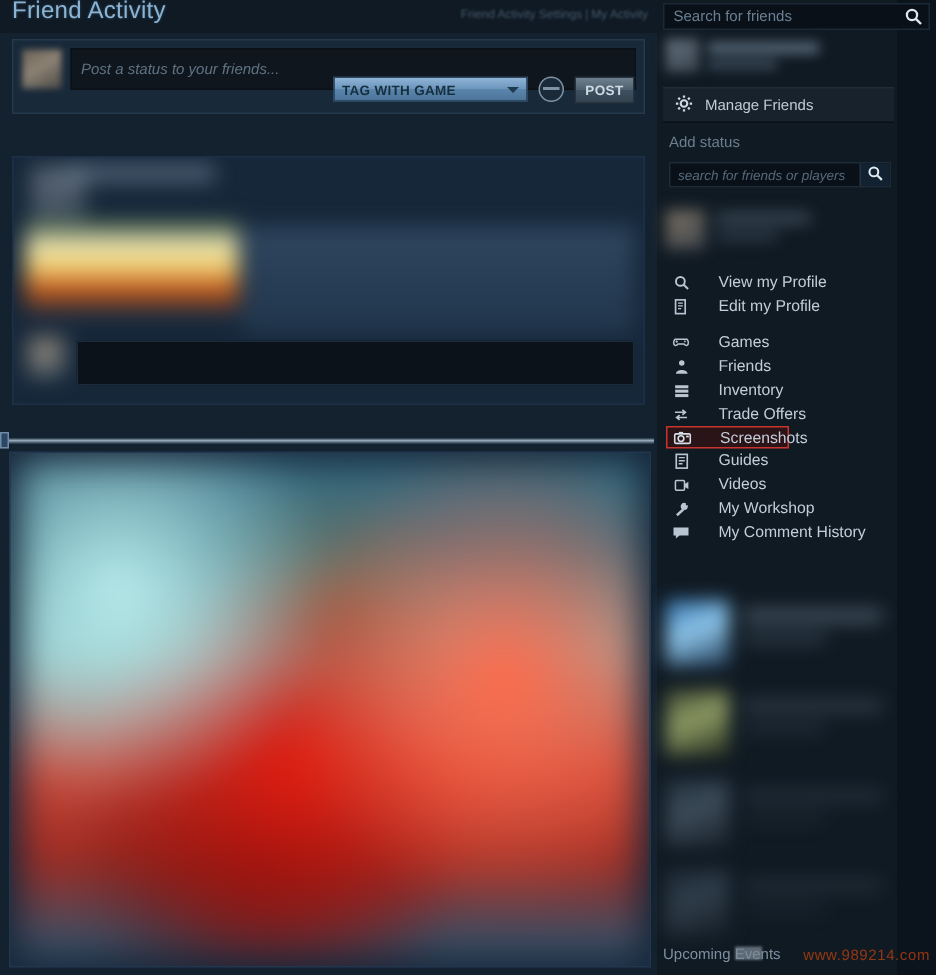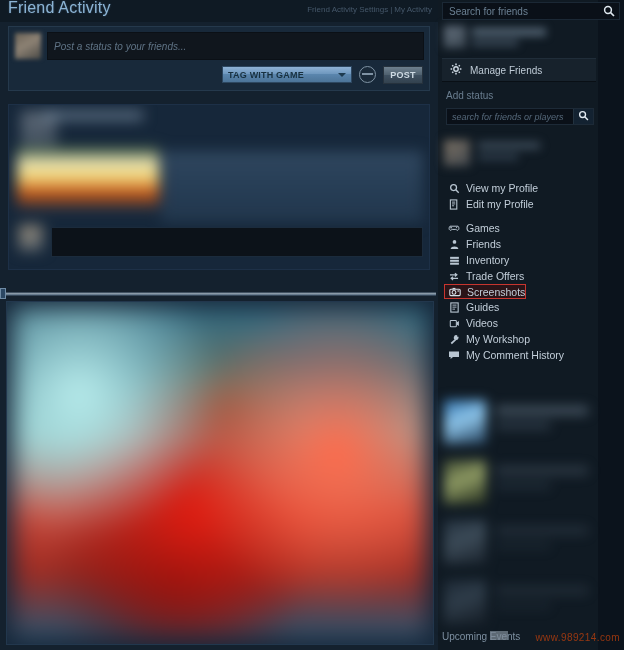--- a/index.html
+++ b/index.html
@@ -58,21 +58,21 @@
     filter: blur(0.7px);
     opacity: 0.85;
   }
   #header-links a { color: #4e6175; text-decoration: none; }
   #header-links .sep { margin: 0 2px; }
 
   
   #composer {
     position: absolute;
     left: 8px; top: 26px;
-    width: 422px; height: 65px;
+    width: 422px; height: 50px;
     background: #18293a;
     border: 1px solid #25394c;
     box-sizing: border-box;
   }
   #composer-avatar {
     position: absolute;
     left: 6px; top: 6px;
     width: 26px; height: 26px;
     background: linear-gradient(150deg,#6a6256 0%, #8d8274 45%, #4b4a46 100%);
     filter: blur(2.2px);
@@ -384,21 +384,21 @@
   #sb-pb-av { position:absolute; left:0; top:2px; width:26px; height:26px; background:linear-gradient(150deg,#7a7063,#42484e); }
   #sb-pb-n1 { position:absolute; left:34px; top:4px; width:62px; height:7px; background:#5c6e7f; opacity:.6; }
   #sb-pb-n2 { position:absolute; left:34px; top:16px; width:40px; height:6px; background:#46586a; opacity:.6; }
 
   
   .navlist { position: absolute; left: 0; width: 160px; }
   .navitem {
     height: 16px;
     display: flex;
     align-items: center;
-    gap: 6px;
+    gap: 19px;
     padding-left: 10px;
     color: #c2ced9;
     font-size: 10.5px;
     box-sizing: border-box;
     position: relative;
   }
   .navitem .ico {
     width: 12px; height: 12px;
     display: flex; align-items: center; justify-content: center;
     color: #aebbc7;

